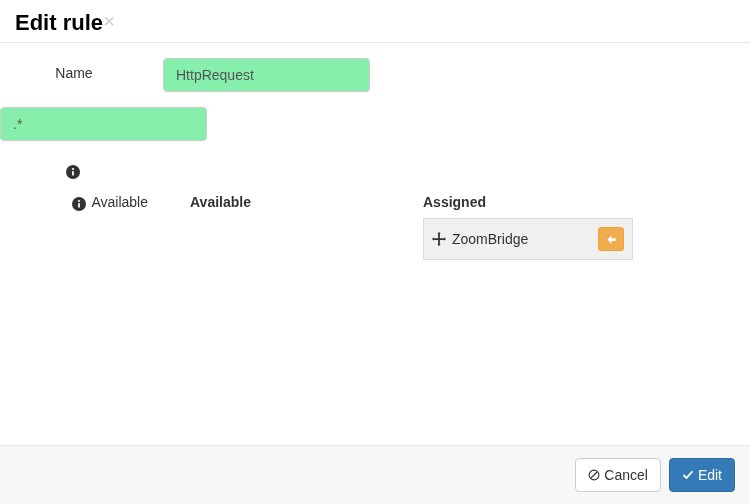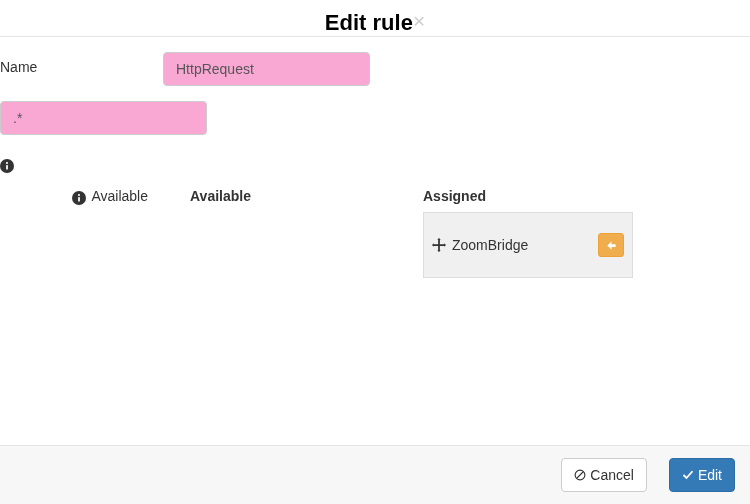--- a/index.html
+++ b/index.html
@@ -1,40 +1,40 @@
 <!DOCTYPE html>
 <html><head>
   <meta charset="utf-8">
   <style>
     * { box-sizing: border-box; }
     body { margin: 0; font-family: "Helvetica Neue", Helvetica, Arial, sans-serif; font-size: 14px; color: #333; background: #fff; width: 750px; }
     .modal { display: flex; flex-direction: column; height: 504px; }
-    .modal-header { padding: 10px 15px 0; border-bottom: 1px solid #e5e5e5; display: flex; justify-content: center; align-items: flex-start; }
+    .modal-header { padding: 10px 15px 6px; border-bottom: 1px solid #e5e5e5; display: flex; justify-content: flex-start; align-items: flex-start; }
     .modal-title { margin: 0; font-size: 22px; font-weight: 700; color: #000; }
     .close-btn { background: none; border: none; font-size: 21px; color: #ccc; cursor: pointer; padding: 0; line-height: 1; }
     .modal-body { flex: 1; padding: 15px 15px 15px 0; }
     .form-row { display: flex; align-items: flex-start; margin-bottom: 15px; }
-    .form-label { width: 163px; text-align: left; padding-right: 15px; padding-top: 7px; font-size: 14px; }
-    .form-control { display: block; width: 207px; height: 34px; padding: 6px 12px; font-size: 14px; color: #555; background: #f9a8d4; border: 1px solid #ccc; border-radius: 4px; }
+    .form-label { width: 163px; text-align: center; padding-right: 15px; padding-top: 7px; font-size: 14px; }
+    .form-control { display: block; width: 207px; height: 34px; padding: 6px 12px; font-size: 14px; color: #555; background: #86efac; border: 1px solid #ccc; border-radius: 4px; }
     .form-control::placeholder { color: #999; }
     .info-icon { display: inline-block; vertical-align: middle; margin-right: 2px; }
     .info-icon svg { width: 14px; height: 14px; fill: #333; display: block; }
     .scenarios-row { display: flex; align-items: flex-start; }
     .scenarios-label { width: 163px; text-align: right; padding-right: 15px; padding-top: 0; font-size: 14px; }
     .col { display: flex; flex-direction: column; }
     .col-available { width: 233px; margin-left: 27px; }
     .col-assigned { width: 210px; }
     .col-heading { font-weight: 700; margin: 0 0 8px; font-size: 14px; }
-    .scenario-box { border: 1px solid #ddd; background: #f0f0f0; border-radius: 0; padding: 20px 8px; display: flex; align-items: center; }
+    .scenario-box { border: 1px solid #ddd; background: #f0f0f0; border-radius: 0; padding: 8px 8px; display: flex; align-items: center; }
     .move-icon { display: inline-block; margin-right: 6px; }
     .move-icon svg { width: 14px; height: 14px; fill: #333; display: block; }
     .scenario-name { flex: 1; color: #333; }
     .btn-orange { width: 26px; height: 24px; background: #f0ad4e; border: 1px solid #eea236; border-radius: 3px; display: flex; align-items: center; justify-content: center; cursor: pointer; padding: 0; }
     .btn-orange svg { width: 11px; height: 11px; fill: #fff; display: block; }
-    .modal-footer { padding: 12px 15px; border-top: 1px solid #e5e5e5; display: flex; justify-content: flex-end; gap: 22px; background: #f7f7f7; }
+    .modal-footer { padding: 12px 15px; border-top: 1px solid #e5e5e5; display: flex; justify-content: flex-end; gap: 8px; background: #f7f7f7; }
     .btn { display: inline-flex; align-items: center; padding: 6px 12px; font-size: 14px; border-radius: 4px; cursor: pointer; line-height: 1.42857143; }
     .btn-default { color: #333; background: #fff; border: 1px solid #ccc; }
     .btn-primary { color: #fff; background: #337ab7; border: 1px solid #2e6da4; }
     .btn-icon { display: inline-block; margin-right: 4px; }
     .btn-icon svg { width: 12px; height: 12px; display: block; }
   </style>
 </head>
 <body>
 
 <div class="modal">

